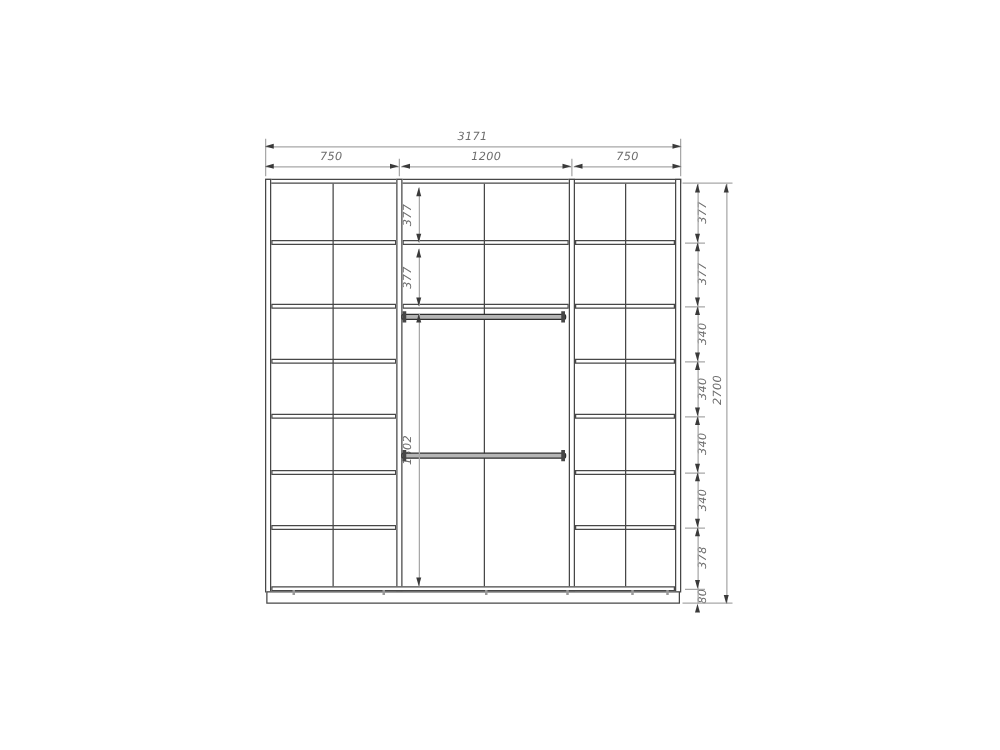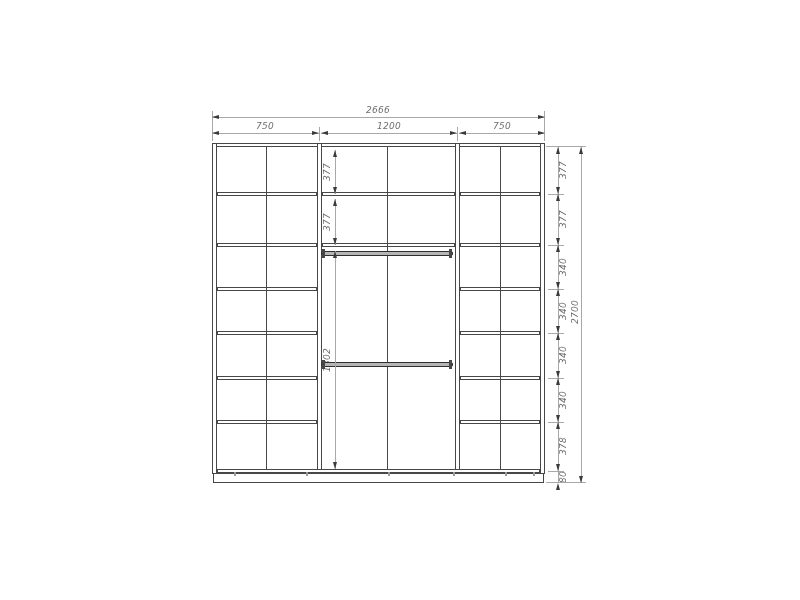--- a/index.html
+++ b/index.html
@@ -17,21 +17,21 @@
   .arr{border-top:2px solid transparent;border-bottom:2px solid transparent;border-left:7px solid #3a3a3a;}
   .lbl{position:absolute;font-size:9px;font-style:italic;color:#6e6e6e;letter-spacing:.3px;
        text-align:center;height:12px;line-height:12px;white-space:nowrap;}
   .rot{transform:rotate(-90deg);transform-origin:center center;}
 </style>
 </head>
 <body>
 
 <div id="canvas">
 
-  <div class="lbl" style="left:345px;top:104px;width:66px">2666</div>
+  <div class="lbl" style="left:345px;top:104px;width:66px">3171</div>
   <div class="lbl" style="left:232px;top:120px;width:66px">750</div>
   <div class="lbl" style="left:356px;top:120px;width:66px">1200</div>
   <div class="lbl" style="left:469px;top:120px;width:66px">750</div>
 
   <div class="lbl rot" style="left:540px;top:164px;width:46px">377</div>
   <div class="lbl rot" style="left:540px;top:213px;width:46px">377</div>
   <div class="lbl rot" style="left:540px;top:261px;width:46px">340</div>
   <div class="lbl rot" style="left:540px;top:305px;width:46px">340</div>
   <div class="lbl rot" style="left:540px;top:349px;width:46px">340</div>
   <div class="lbl rot" style="left:540px;top:394px;width:46px">340</div>

